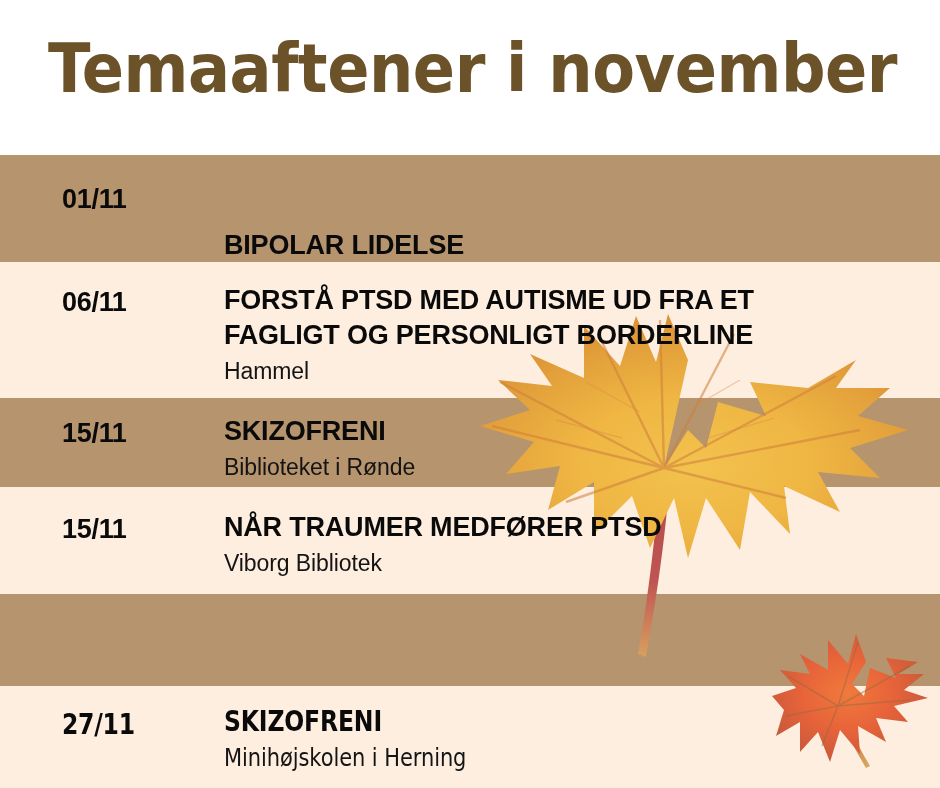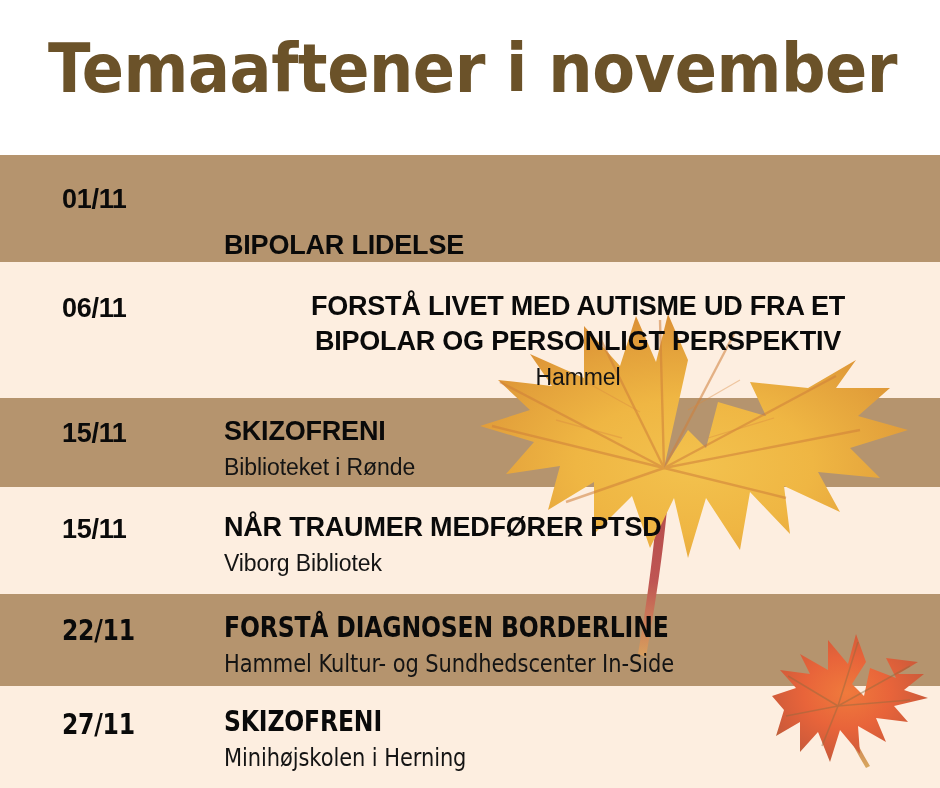--- a/index.html
+++ b/index.html
@@ -222,52 +222,45 @@
 
   <div class="text-layer">
 
     <div class="row" style="top:155px; height:107px;">
       <div class="row-date" style="top:29px;">01/11</div>
       <div class="row-body" style="top:25px;margin-top:48px;">
         <div class="row-title">BIPOLAR LIDELSE</div>
       </div>
     </div>
 
-    <div class="row" style="top:267px; height:136px;text-align:center;">
+    <div class="row" style="top:261px; height:136px;">
       <div class="row-date" style="top:26px;">06/11</div>
       <div class="row-body" style="top:22px;">
-        <div class="row-title">FORSTÅ LIVET MED AUTISME UD FRA ET</div>
-        <div class="row-title">BIPOLAR OG PERSONLIGT PERSPEKTIV</div>
+        <div class="row-title">FORSTÅ PTSD MED AUTISME UD FRA ET</div>
+        <div class="row-title">FAGLIGT OG PERSONLIGT BORDERLINE</div>
         <div class="row-venue">Hammel</div>
       </div>
     </div>
 
     <div class="row" style="top:398px; height:89px;">
       <div class="row-date" style="top:20px;">15/11</div>
       <div class="row-body" style="top:16px;">
         <div class="row-title">SKIZOFRENI</div>
         <div class="row-venue">Biblioteket i Rønde</div>
       </div>
     </div>
 
     <div class="row" style="top:487px; height:107px;">
       <div class="row-date" style="top:27px;">15/11</div>
       <div class="row-body" style="top:23px;">
         <div class="row-title">NÅR TRAUMER MEDFØRER PTSD</div>
         <div class="row-venue">Viborg Bibliotek</div>
       </div>
     </div>
 
-    <div class="row condensed" style="top:594px; height:92px;">
-      <div class="row-date" style="top:20px;">22/11</div>
-      <div class="row-body" style="top:16px;">
-        <div class="row-title">FORSTÅ DIAGNOSEN BORDERLINE</div>
-        <div class="row-venue">Hammel Kultur- og Sundhedscenter In-Side</div>
-      </div>
-    </div>
 
     <div class="row condensed" style="top:686px; height:102px;">
       <div class="row-date" style="top:22px;">27/11</div>
       <div class="row-body" style="top:18px;">
         <div class="row-title">SKIZOFRENI</div>
         <div class="row-venue">Minihøjskolen i Herning</div>
       </div>
     </div>
 
   </div>

